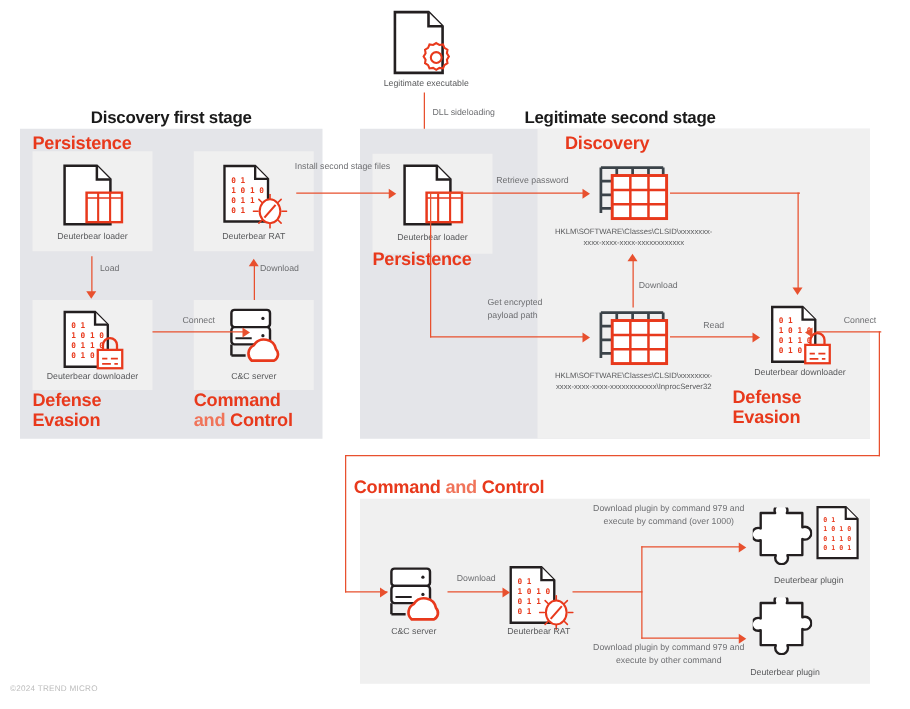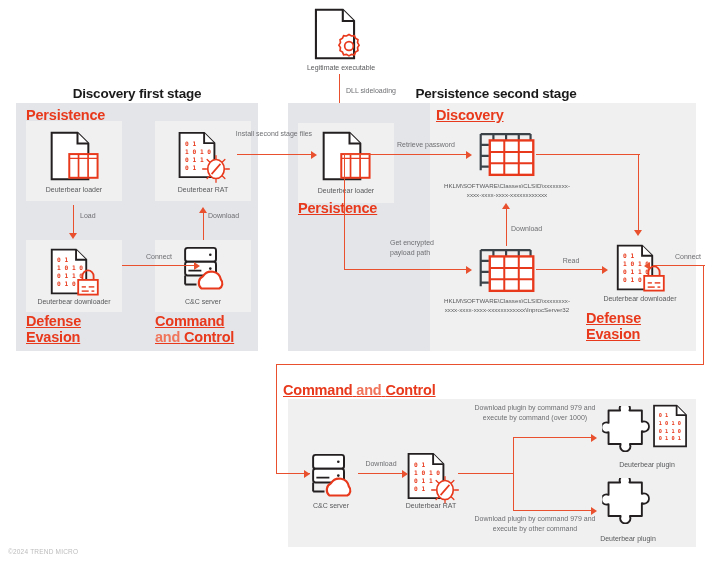--- a/index.html
+++ b/index.html
@@ -21,21 +21,20 @@
   
   .stage-title{
     position:absolute;text-align:center;
     font-size:13.5px;font-weight:bold;color:#1a1a1a;
     letter-spacing:-0.2px;white-space:nowrap;
   }
   .tactic{
     position:absolute;font-size:14.5px;font-weight:bold;
     color:#e8391c;letter-spacing:-0.2px;line-height:16px;
     white-space:nowrap;
-    text-decoration:underline;
   }
   .tactic .lite{color:#f0745a;font-weight:bold;margin-top:13px;}
 
   
   .caption{
     position:absolute;text-align:center;font-size:7px;
     color:#58595b;line-height:9px;white-space:nowrap;
   }
   .reg-caption{
     position:absolute;text-align:center;font-size:6.2px;
@@ -223,26 +222,26 @@
 <svg class="abs" style="left:314px;top:8px;" width="54" height="52" viewBox="0 0 54 52">
   <use href="#sym-page" x="0" y="0" width="42" height="52"></use>
   <use href="#sym-gear" x="21" y="24" width="28" height="28"></use>
 </svg>
 <div class="caption" style="left:285px;top:63px;width:112px;">Legitimate executable</div>
 
 <div class="ln lnv" style="left:339px;top:74px;height:54px;"></div>
 <div class="ah ah-d" style="left:335px;top:126px;"></div>
 <div class="arrow-label left" style="left:346px;top:86px;width:50px;">DLL sideloading</div>
 
-<div class="stage-title" style="left:376px;top:86px;width:240px;">Persistence second stage</div>
+<div class="stage-title" style="left:376px;top:86px;width:240px;">Legitimate second stage</div>
 
 <div class="panel" style="left:288px;top:103px;width:408px;height:248px;"></div>
 <div class="panel-light" style="left:430px;top:103px;width:266px;height:248px;"></div>
 
-<div class="tactic" style="left:436px;top:107px;">Discovery</div>
+<div class="tactic" style="left:452px;top:107px;">Discovery</div>
 
 <div class="card" style="left:298px;top:123px;width:96px;height:80px;"></div>
 <svg class="abs" style="left:320px;top:131px;" width="56" height="52" viewBox="0 0 56 52">
   <use href="#sym-page" x="2" y="0" width="40" height="50"></use>
   <use href="#sym-stack" x="20" y="22" width="31" height="26"></use>
 </svg>
 <div class="caption" style="left:298px;top:186px;width:96px;">Deuterbear loader</div>
 <div class="tactic" style="left:298px;top:200px;">Persistence</div>
 
 <div class="ln lnh" style="left:237px;top:154px;width:78px;"></div>

